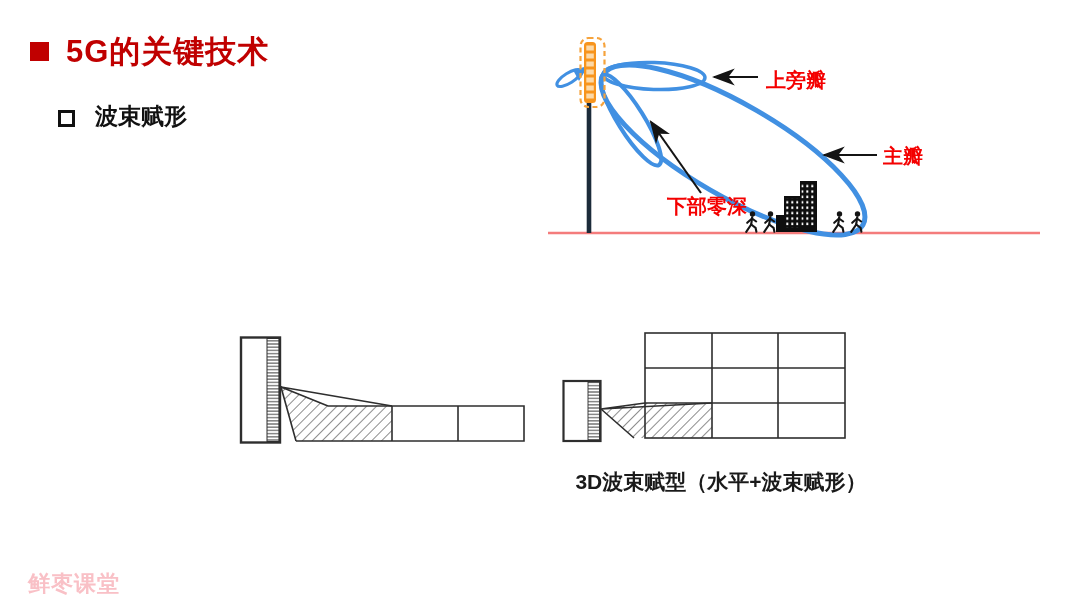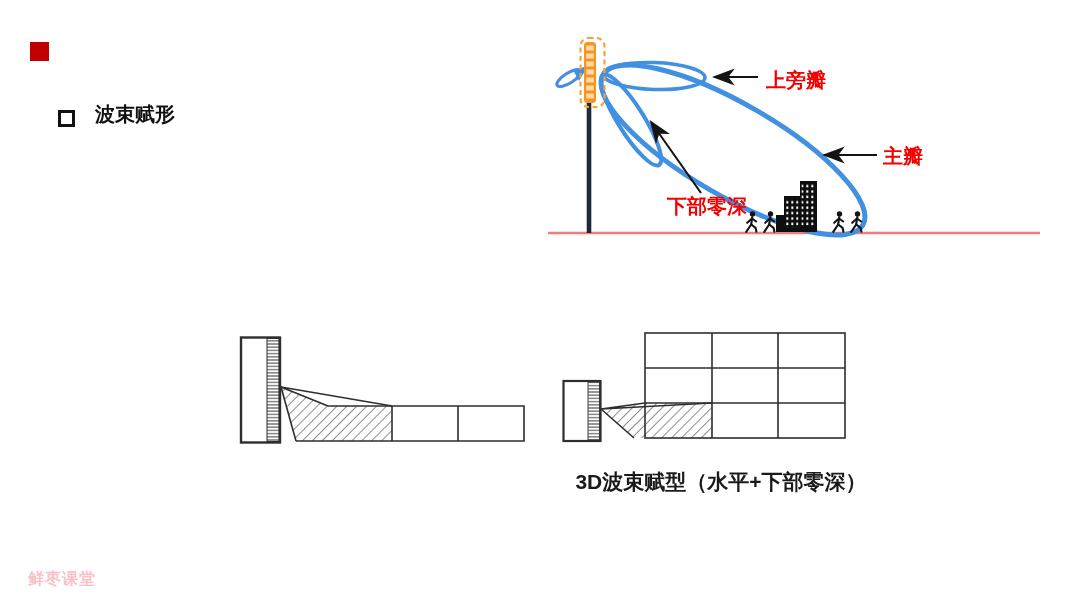--- a/index.html
+++ b/index.html
@@ -3,29 +3,29 @@
 <meta charset="utf-8">
 <style>
   html,body{margin:0;padding:0;background:#fff;}
   .slide{
     position:relative;width:1080px;height:608px;background:#ffffff;
     overflow:hidden;font-family:"Liberation Sans", sans-serif;
   }
   .title-bullet{position:absolute;left:30px;top:42px;width:19px;height:19px;background:#c00000;}
   .page-title{position:absolute;left:66px;top:31px;margin:0;font-size:31px;font-weight:bold;color:#c00000;letter-spacing:1px;}
   .sub-bullet{position:absolute;left:58px;top:110px;width:11px;height:11px;border:3px solid #111;background:#fff;}
-  .subtitle{position:absolute;left:95px;top:101px;font-size:20px;font-weight:bold;color:#111;}
+  .subtitle{position:absolute;left:95px;top:101px;font-size:23px;font-weight:bold;color:#111;}
   .svg-abs{position:absolute;}
   #antennaSvg{left:540px;top:10px;width:540px;height:230px;}
   #fig2dSvg{left:230px;top:330px;width:300px;height:120px;}
   #fig3dSvg{left:555px;top:325px;width:330px;height:125px;}
   .caption{position:absolute;font-size:21px;font-weight:bold;color:#1a1a1a;text-align:center;white-space:nowrap;}
   .c2d{left:242px;top:468px;width:300px;}
   .c3d{left:566px;top:468px;width:310px;}
-  .watermark{position:absolute;left:28px;top:569px;font-size:16px;font-weight:bold;color:#f9c0c6;letter-spacing:1px;}
+  .watermark{position:absolute;left:28px;top:569px;font-size:22px;font-weight:bold;color:#f9c0c6;letter-spacing:1px;}
   svg{font-family:"Liberation Sans", sans-serif;}
   svg text.beam-label{font-size:20px;font-weight:bold;fill:#f40000;}
 </style>
 </head>
 <body>
 
 <div class="slide">
 
   <svg width="0" height="0" style="position:absolute" aria-hidden="true">
     <defs>
@@ -38,20 +38,21 @@
       <pattern id="winPat" width="5" height="5.4" patternUnits="userSpaceOnUse">
         <rect x="1.3" y="1.3" width="2" height="2.4" fill="#ffffff"></rect>
       </pattern>
       <marker id="ah" viewBox="0 0 10 8" refX="9" refY="4" markerWidth="11" markerHeight="9" orient="auto">
         <path d="M10,4 L0,0.3 L2.8,4 L0,7.7 Z" fill="#141414"></path>
       </marker>
     </defs>
   </svg>
 
   <span class="title-bullet"></span>
+  <h1 class="page-title">5G的关键技术</h1>
 
   <span class="sub-bullet"></span>
   <div class="subtitle">波束赋形</div>
 
   <svg id="antennaSvg" class="svg-abs" viewBox="540 10 540 230">
 
     <line x1="548" y1="233" x2="1040" y2="233" stroke="#f47c7c" stroke-width="2.6"></line>
 
     <line x1="589" y1="44" x2="589" y2="233" stroke="#1c2b3a" stroke-width="4.6"></line>
 
@@ -122,17 +123,17 @@
 
   <svg id="fig3dSvg" class="svg-abs" viewBox="555 325 330 125">
     <rect x="563.5" y="381" width="37" height="60" fill="#ffffff" stroke="#2e2e2e" stroke-width="2.2"></rect>
     <rect x="588" y="382" width="11.5" height="58" fill="url(#hh)" stroke="#2e2e2e" stroke-width="0.9"></rect>
     <polygon points="601,409 645,403 712,403 712,438 634,438" fill="url(#dh)"></polygon>
     <path d="M601,409 L645,403 M601,409 L712,403 M601,409 L634,438" stroke="#2e2e2e" stroke-width="1.6" fill="none"></path>
     <rect x="645" y="333" width="200" height="105" fill="none" stroke="#2e2e2e" stroke-width="1.6"></rect>
     <path d="M712,333 V438 M778,333 V438 M645,368 H845 M645,403 H845" stroke="#2e2e2e" stroke-width="1.6" fill="none"></path>
   </svg>
 
-  <div class="caption c3d">3D波束赋型（水平+下部零深）</div>
+  <div class="caption c3d">3D波束赋型（水平+波束赋形）</div>
 
   <div class="watermark">鲜枣课堂</div>
 
 </div>
 
 </body></html>

